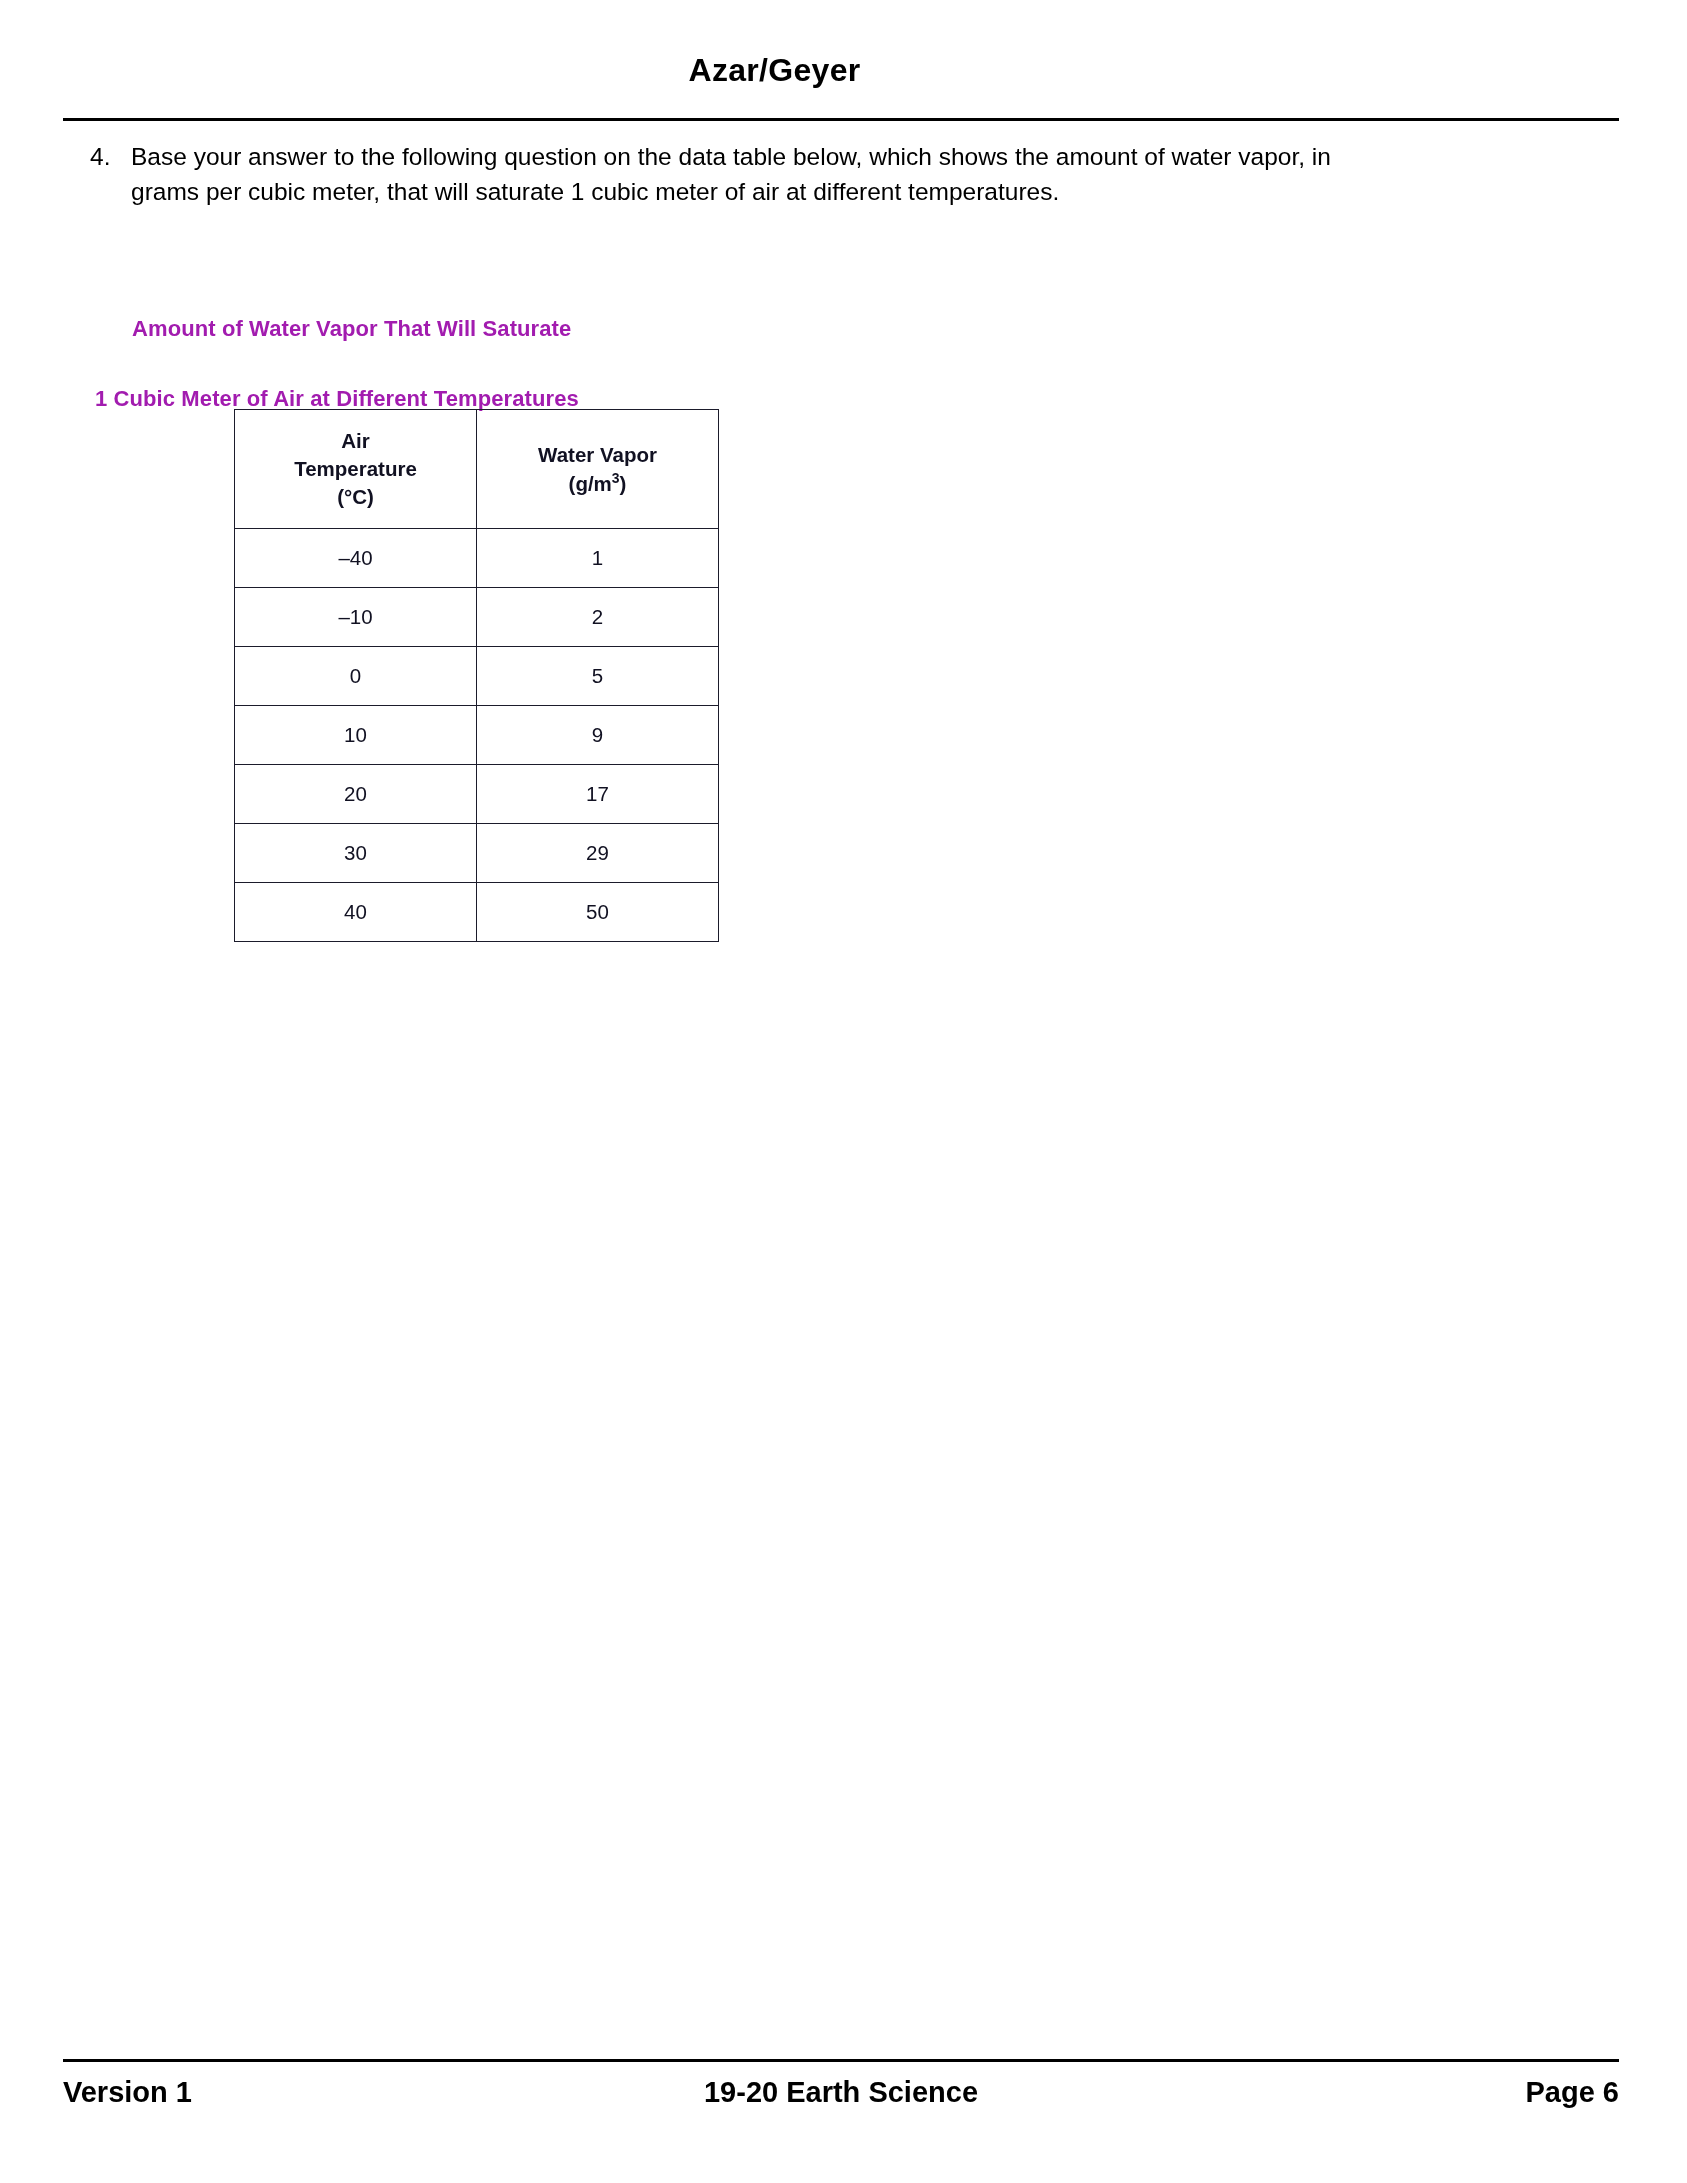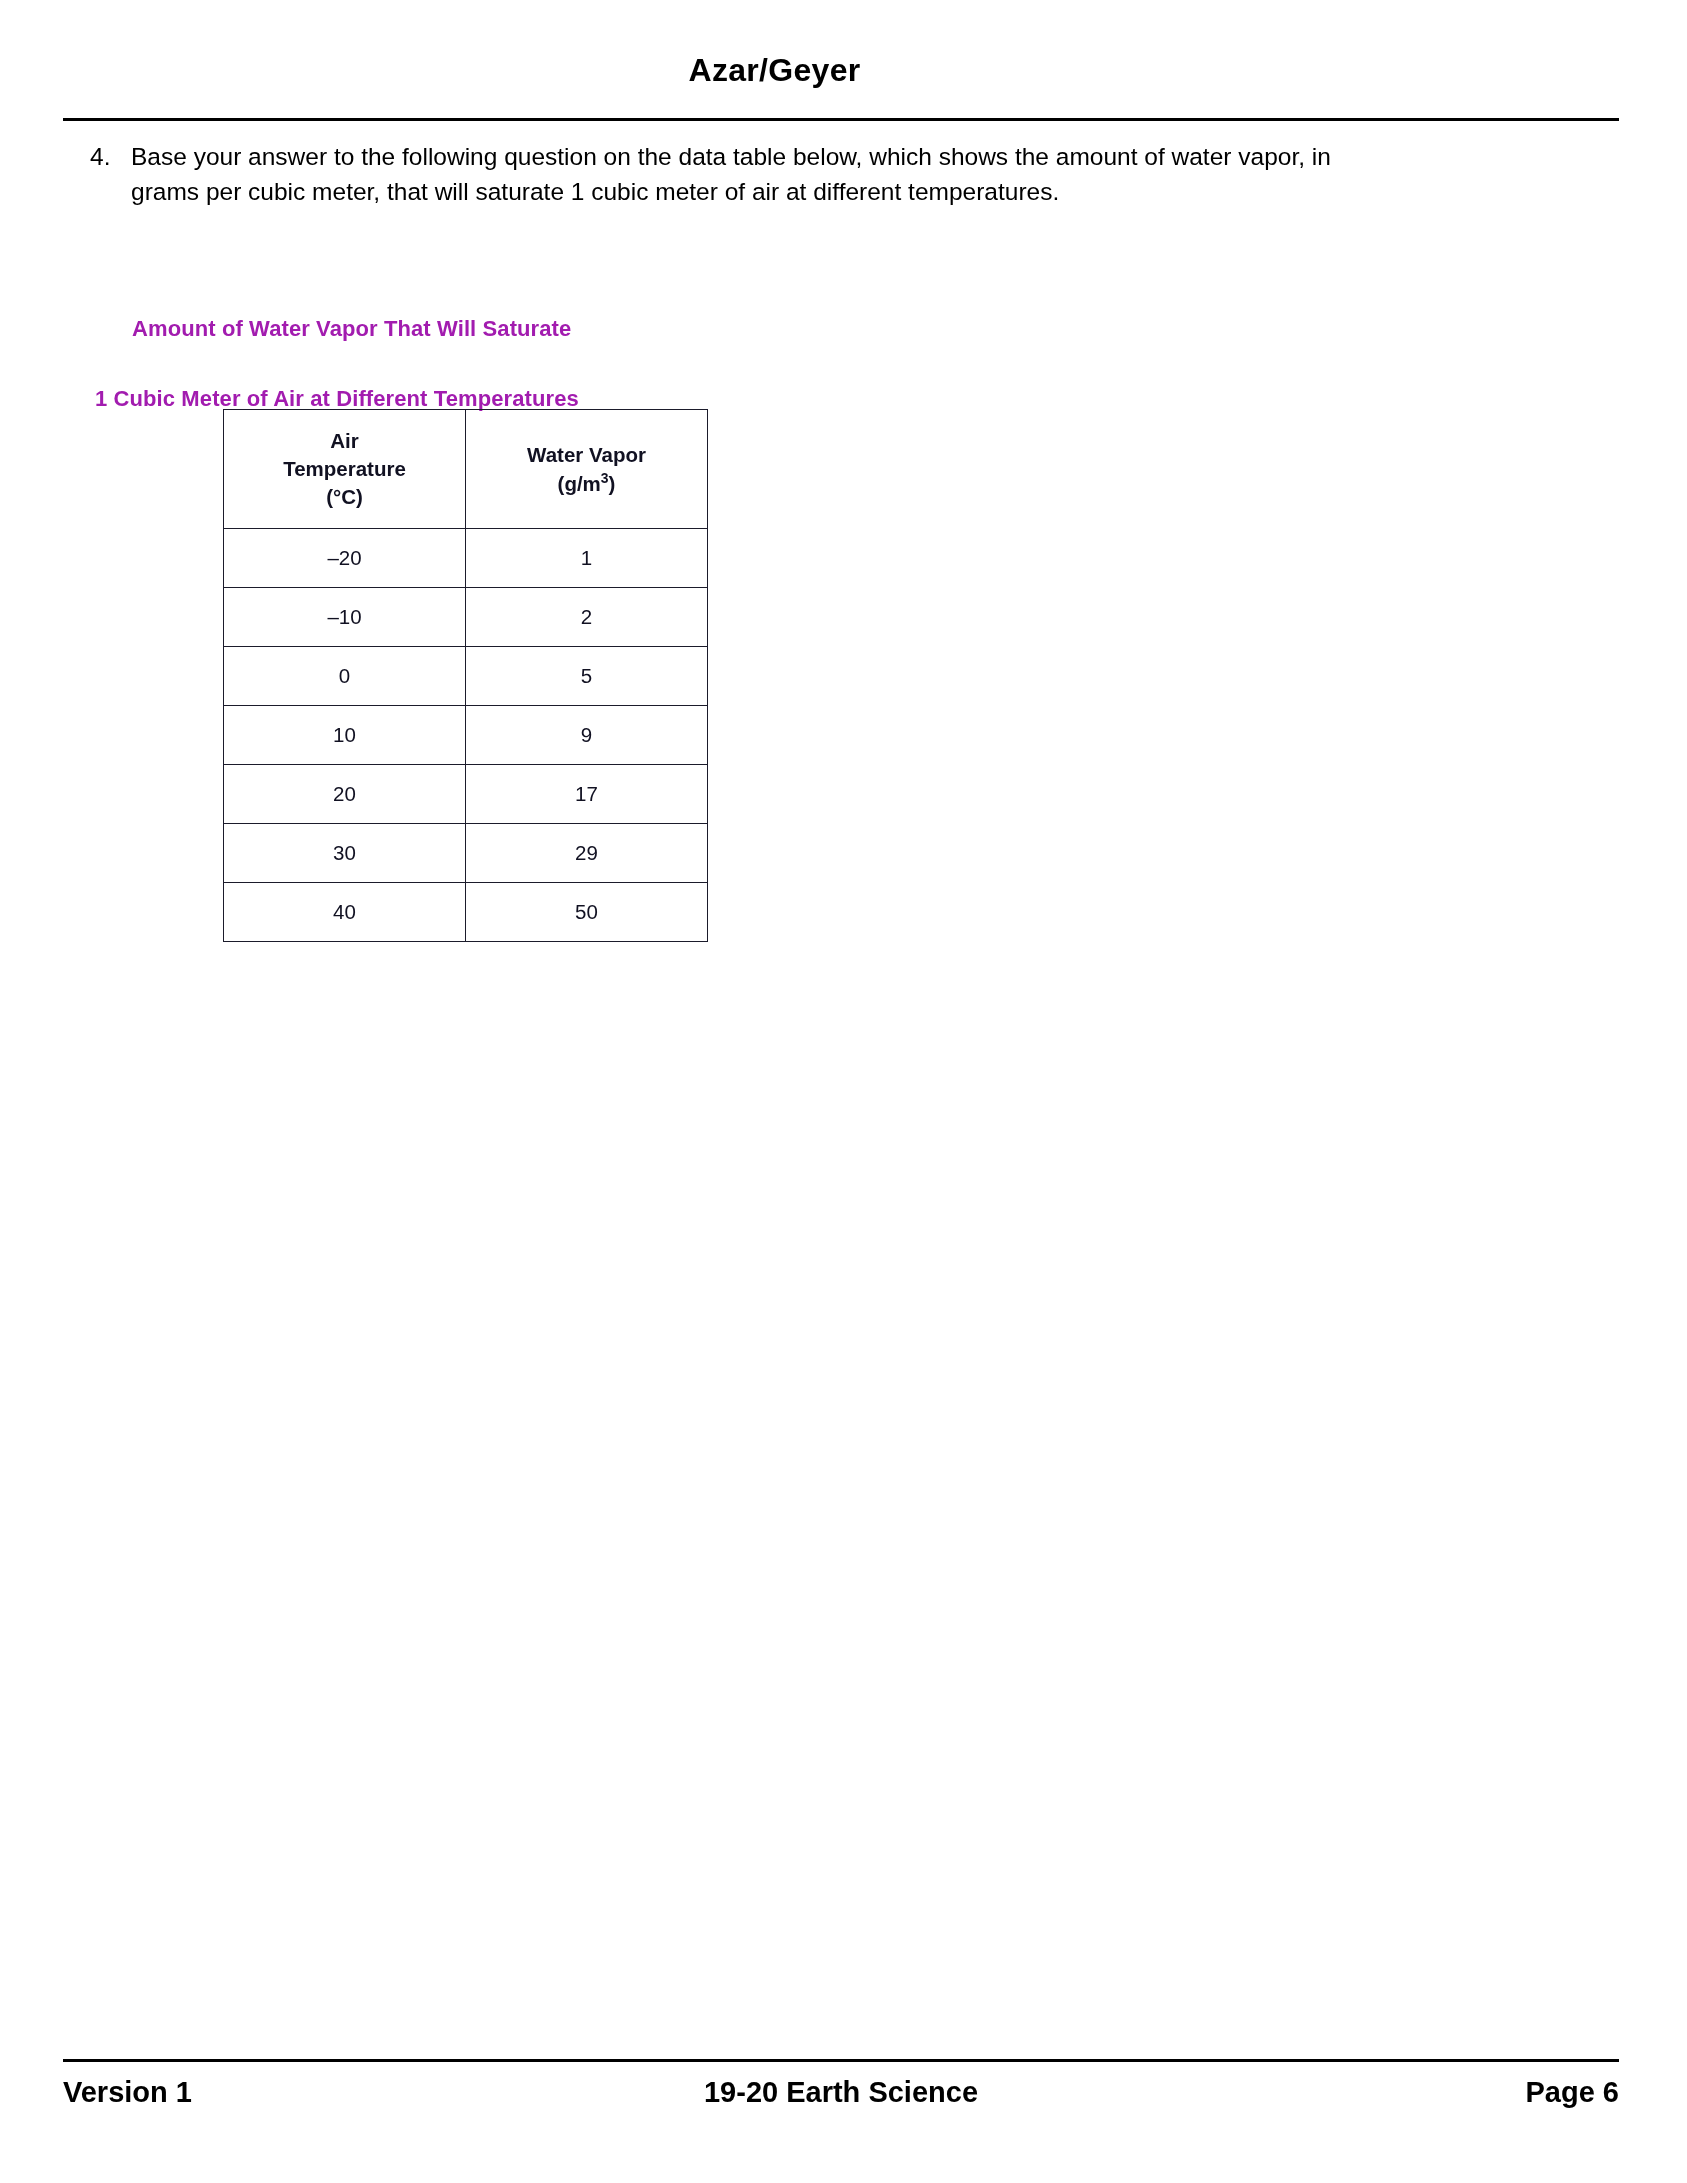--- a/index.html
+++ b/index.html
@@ -82,21 +82,21 @@
   }
   .caption-line2 {
     margin-left: -37px;
     margin-top: 34px;
   }
 
   
   .data-table-wrap {
     position: absolute;
     top: 409px;
-    left: 223px;
+    left: 234px;
   }
   table.data-table {
     border-collapse: collapse;
     table-layout: fixed;
   }
   table.data-table th,
   table.data-table td {
     border: 1.3px solid #1b1b2b;
     text-align: center;
     font-size: 20.5px;
@@ -179,21 +179,21 @@
             <div>(°C)</div>
           </th>
           <th class="col-vapor">
             <div>Water Vapor</div>
             <div><span>(g/m</span><sup>3</sup><span>)</span></div>
           </th>
         </tr>
       </thead>
       <tbody>
         <tr>
-          <td>–20</td>
+          <td>–40</td>
           <td>1</td>
         </tr>
         <tr>
           <td>–10</td>
           <td>2</td>
         </tr>
         <tr>
           <td>0</td>
           <td>5</td>
         </tr>

